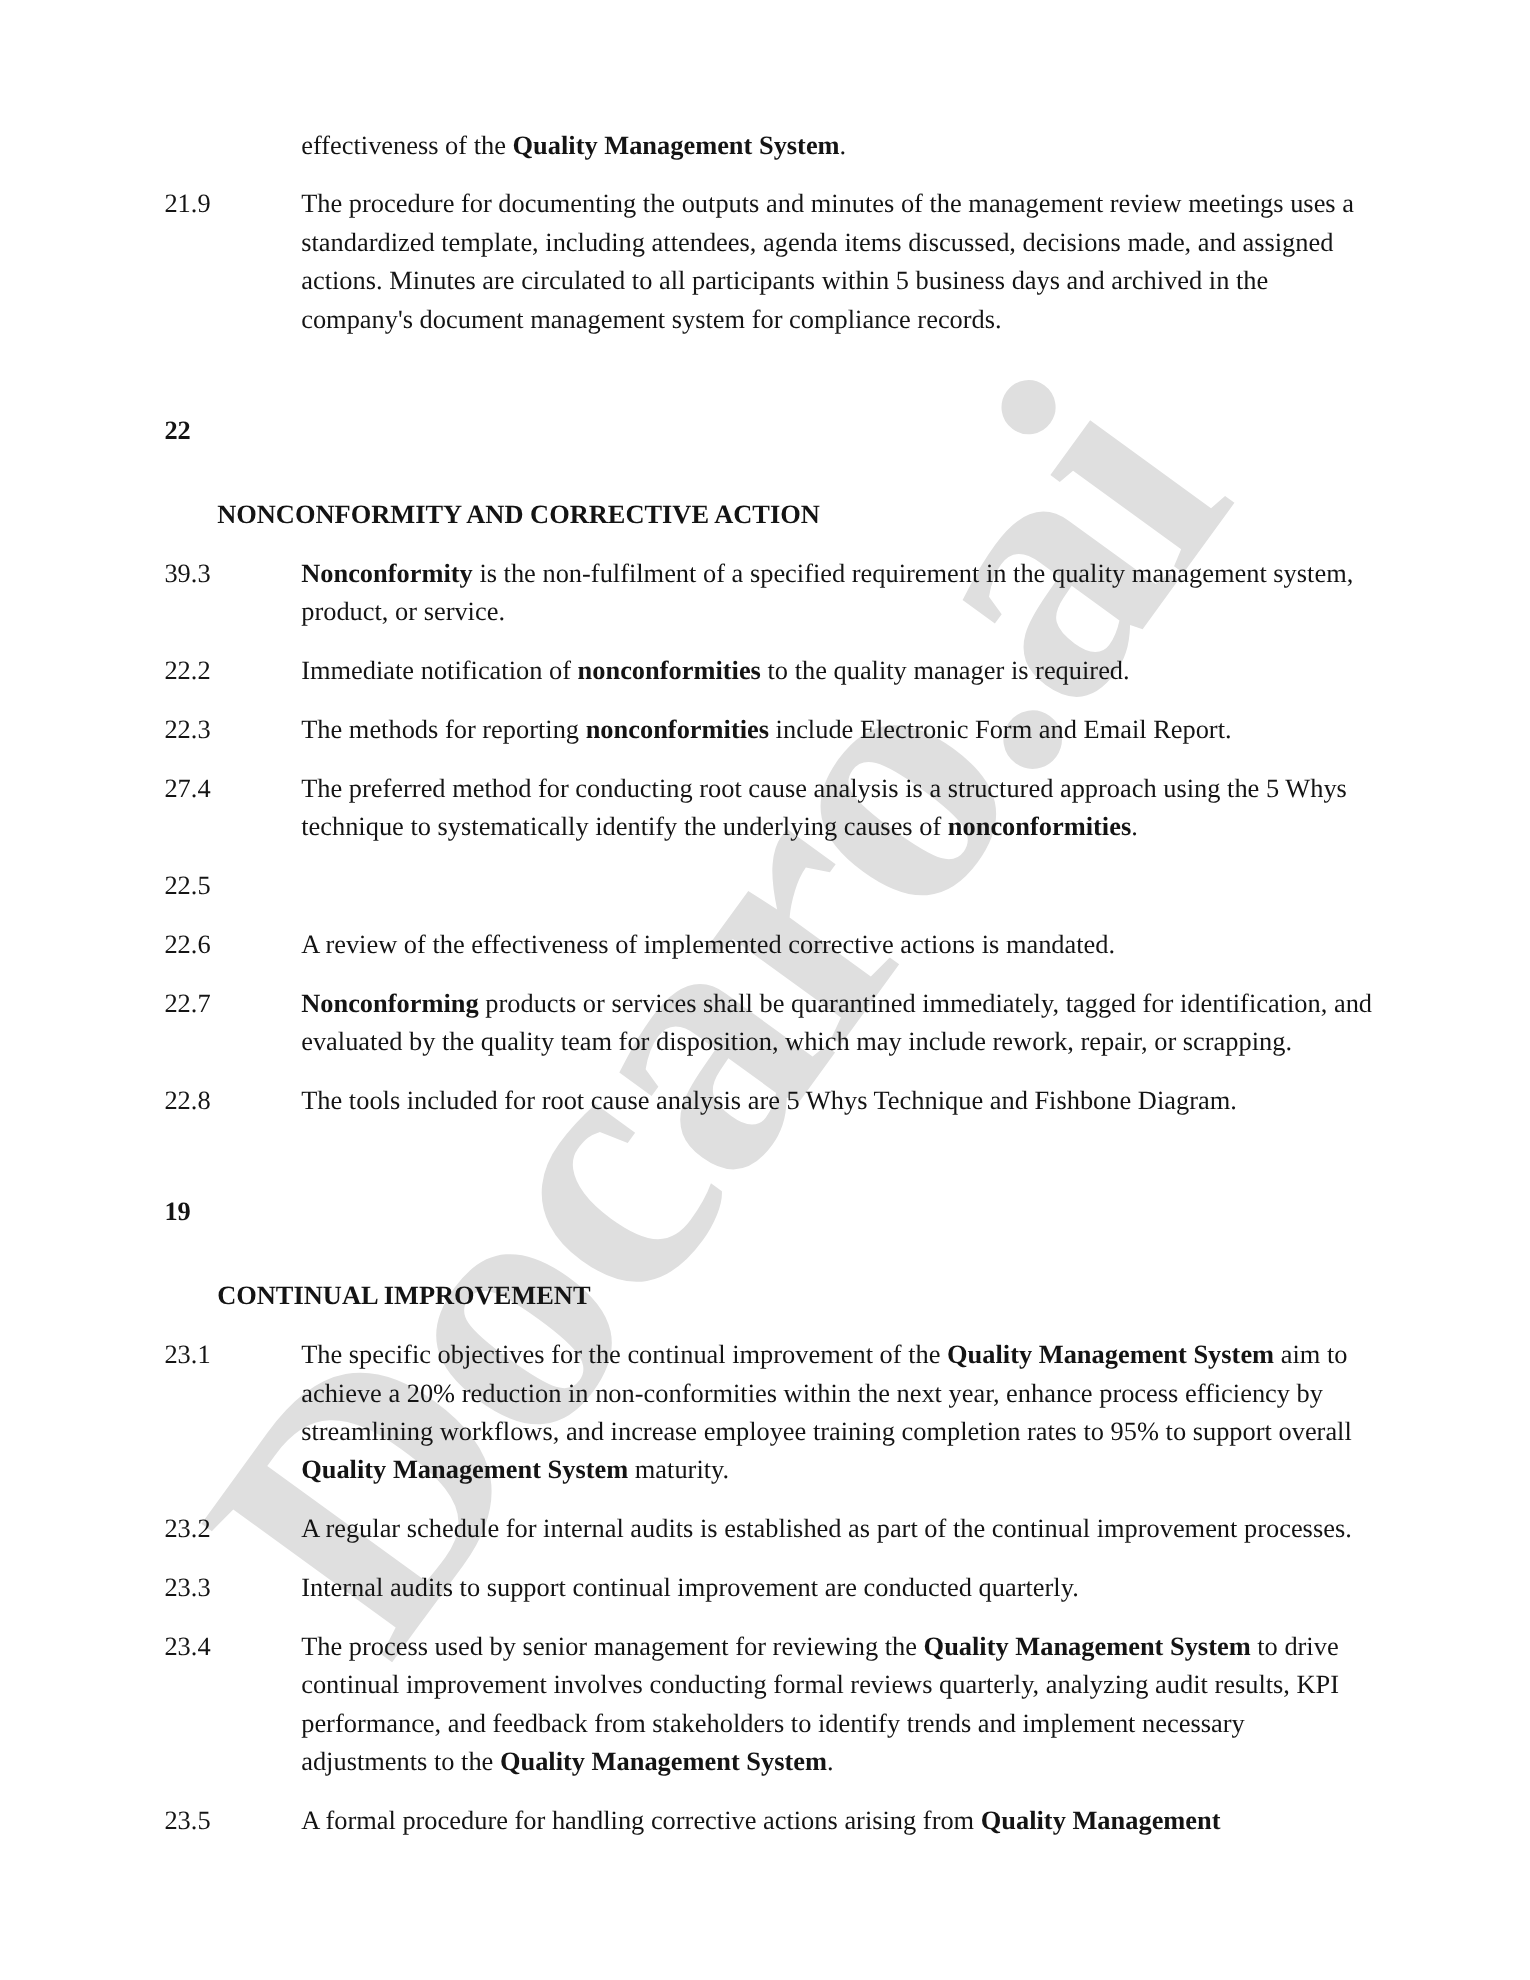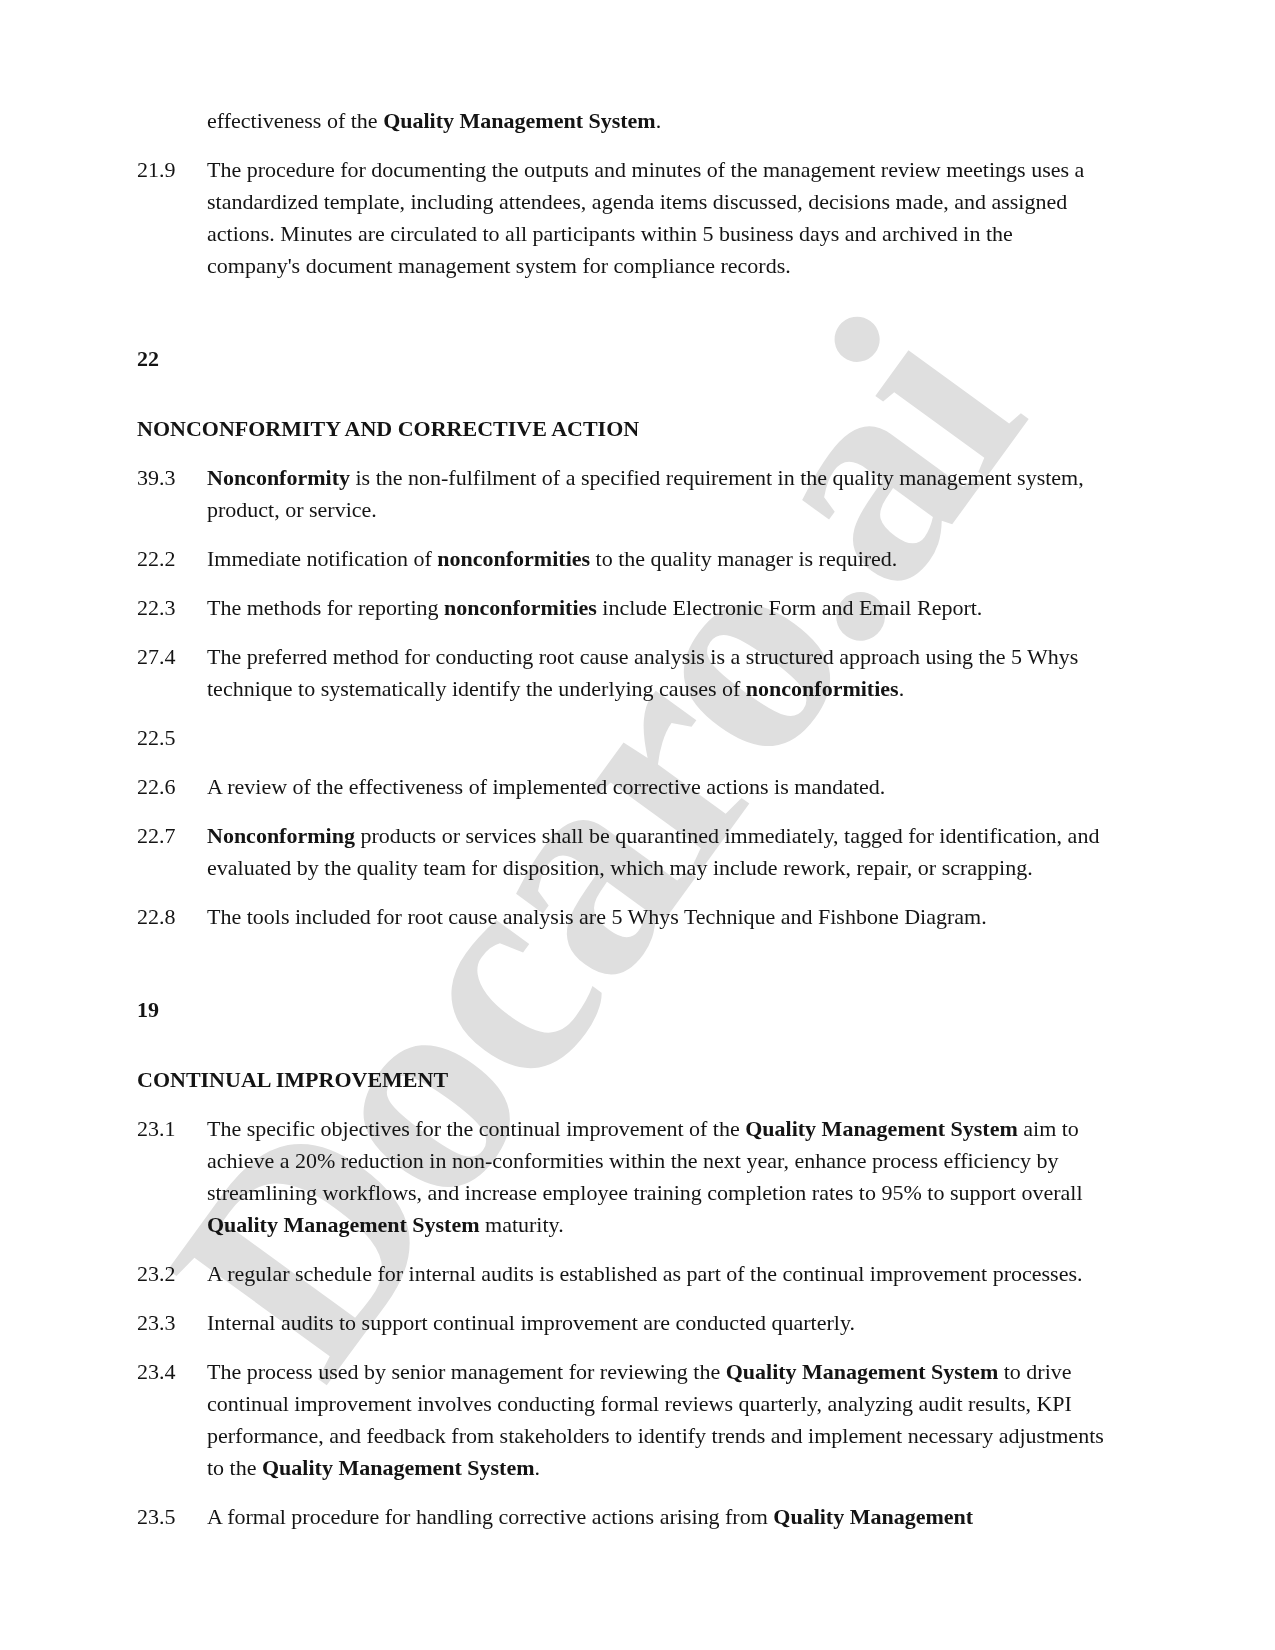--- a/index.html
+++ b/index.html
@@ -45,20 +45,21 @@
   .num {
     flex: 0 0 70px;
     box-sizing: border-box;
     padding-right: 19px;
     text-align: left;
     white-space: nowrap;
   }
   .txt {
     width: 900px;
     max-width: 900px;
+    margin-left: 44px;
   }
   .section {
     font-weight: bold;
     margin-top: 61px;
     flex-direction: column;
   }
   .b { font-weight: bold; }
 </style>
 </head>
 <body style="color: rgb(20, 20, 20); background: rgb(255, 255, 255);">

